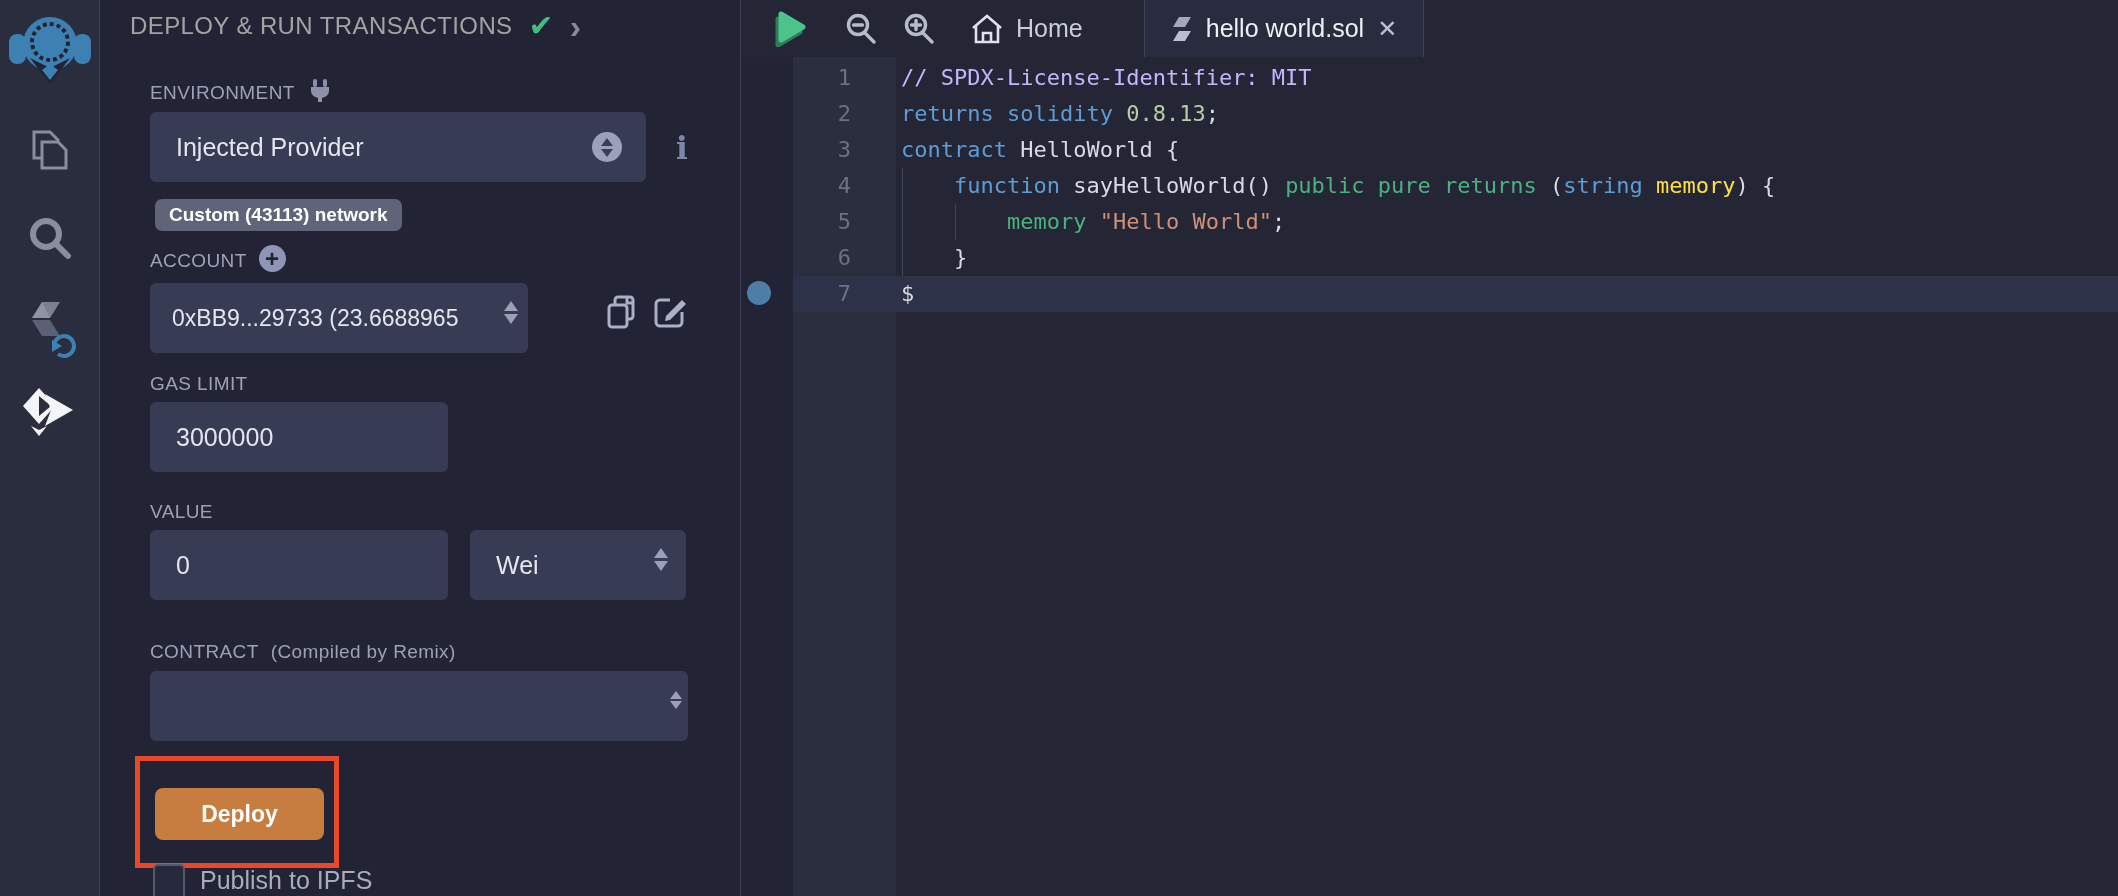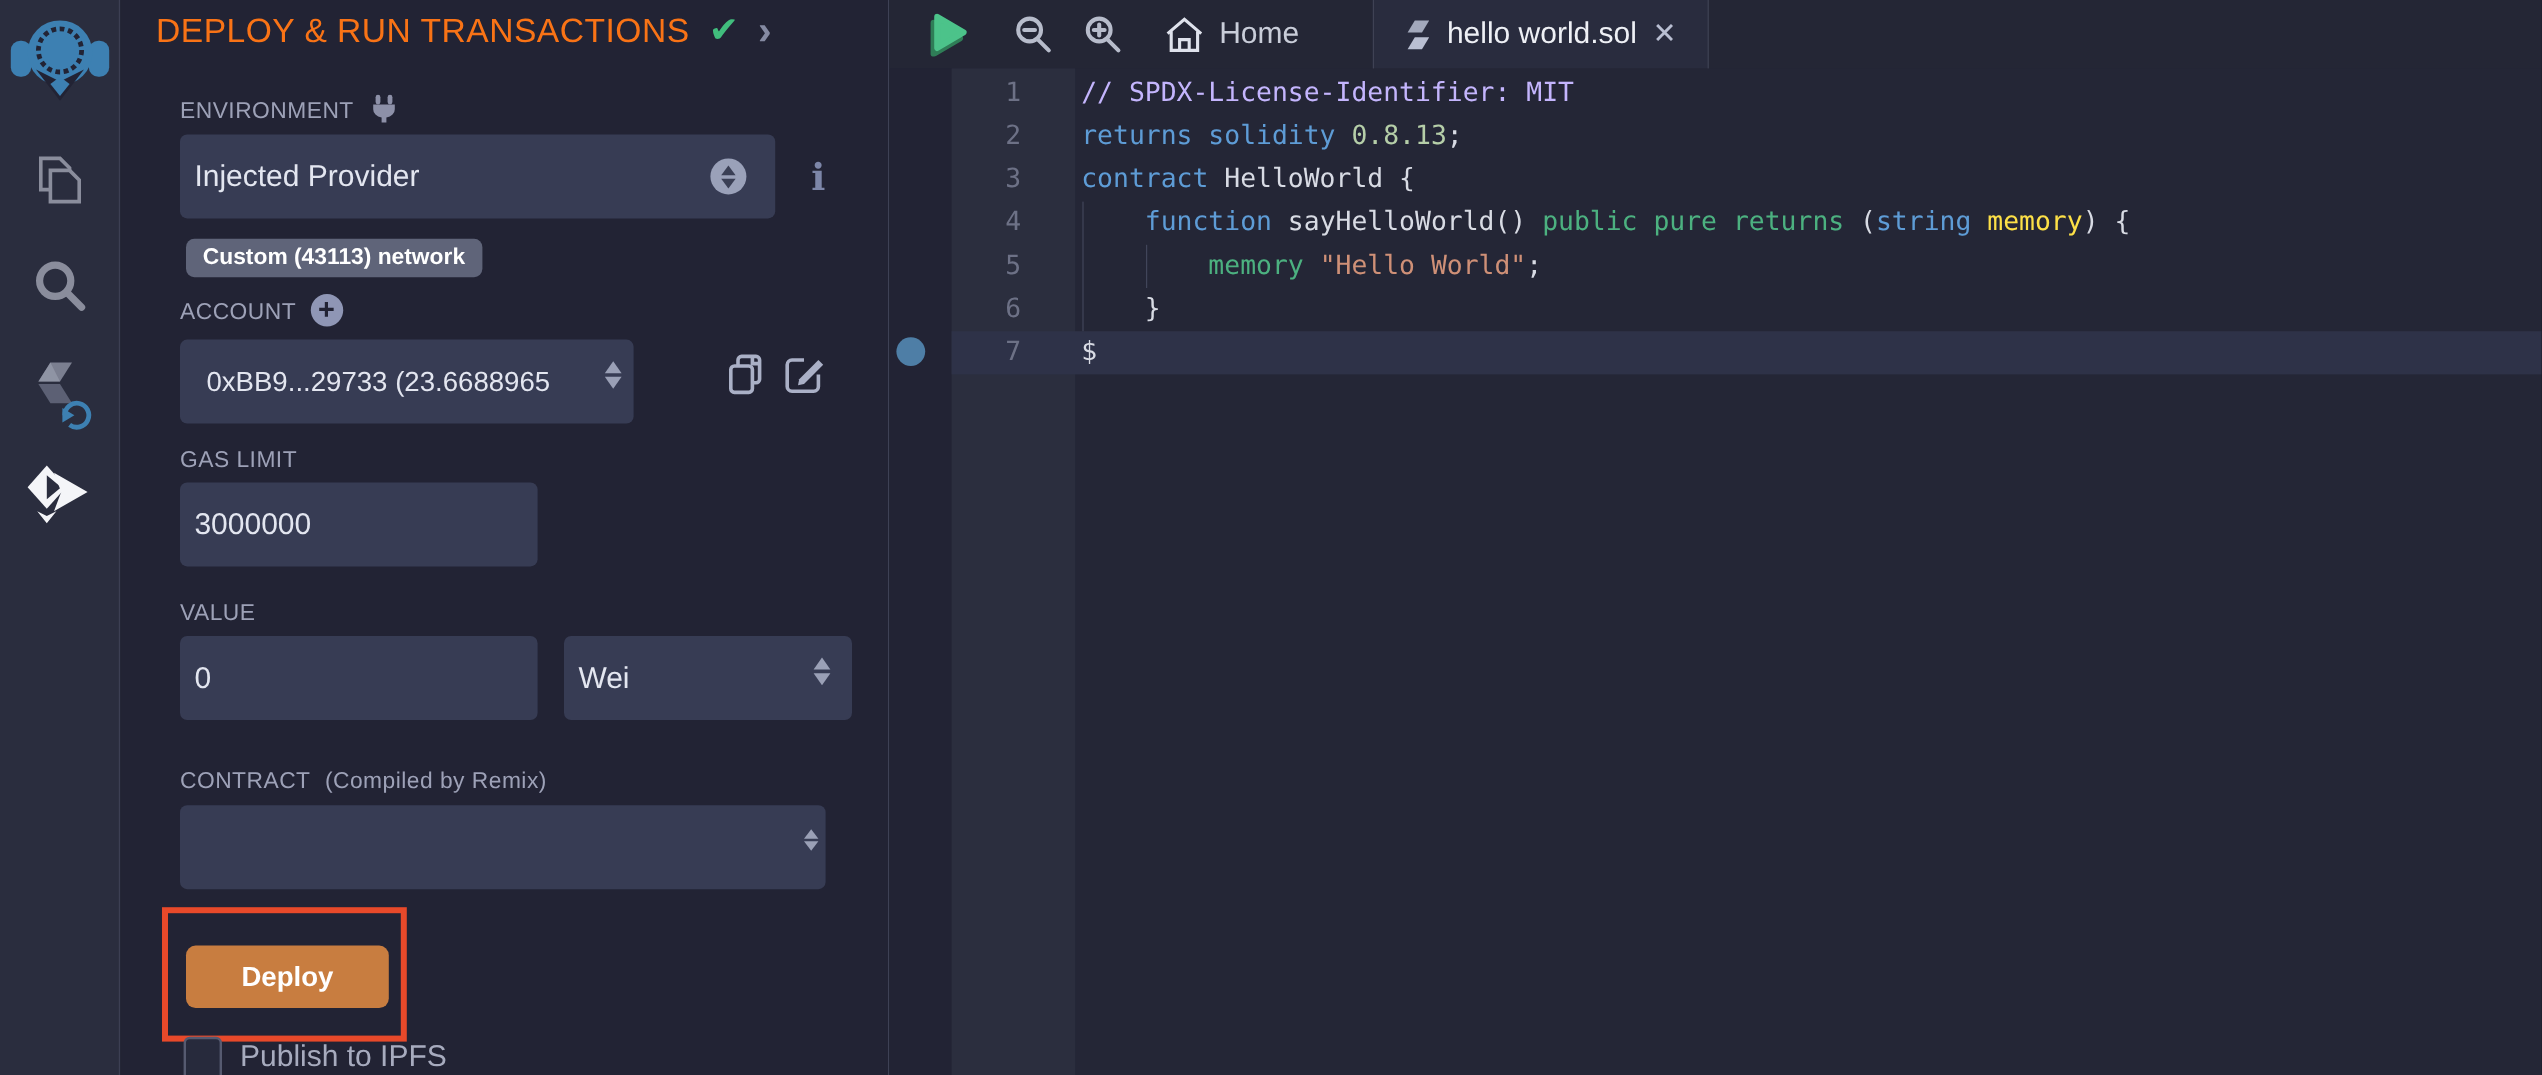--- a/index.html
+++ b/index.html
@@ -8,27 +8,27 @@
     position:relative; width:2118px; height:896px; overflow:hidden;
     background:#242636; font-family:"Liberation Sans","DejaVu Sans",sans-serif;
   }
   
   #rail { position:absolute; left:0; top:0; width:100px; height:896px;
           background:#2a2d3e; border-right:1px solid #3c3f53; }
   .rail-item { position:absolute; left:0; width:100px; display:flex; justify-content:center; }
   
   #panel { position:absolute; left:101px; top:0; width:639px; height:896px; background:#222334; }
   .panel-title { position:absolute; left:29px; top:8px; display:flex; align-items:center; gap:16px; }
-  .panel-title .t { font-size:28px; font-weight:500; color:#f97316; letter-spacing:.4px; }
+  .panel-title .t { font-size:24px; font-weight:500; color:#a3a3a3; letter-spacing:.4px; }
   .panel-title .chk { color:#41bd7d; font-size:30px; font-weight:bold; }
   .panel-title .chev { color:#858aa2; font-size:34px; font-weight:bold; line-height:30px; }
   .lbl { position:absolute; font-size:19px; color:#9da1b7; letter-spacing:.4px; display:flex; align-items:flex-end; gap:12px; }
   .field { position:absolute; background:#373c54; border-radius:6px; color:#e3e6f0;
            font-size:25px; display:flex; align-items:center; overflow:hidden; }
-  .field .val { padding-left:12px; white-space:nowrap; }
+  .field .val { padding-left:26px; white-space:nowrap; }
   .badge { position:absolute; background:#5f6479; color:#fff; font-weight:bold; font-size:19px;
            border-radius:7px; padding:5px 14px; }
   
   .stepper { position:absolute; display:flex; flex-direction:column; gap:4px; align-items:center; }
   .tri-up   { width:0; height:0; border-left:8px solid transparent; border-right:8px solid transparent; border-bottom:10px solid #9aa0b6; }
   .tri-down { width:0; height:0; border-left:8px solid transparent; border-right:8px solid transparent; border-top:10px solid #9aa0b6; }
   .circ-stepper { position:absolute; width:30px; height:30px; border-radius:50%; background:#9aa1b9;
                   display:flex; flex-direction:column; gap:3px; align-items:center; justify-content:center; }
   .circ-stepper .tri-up { border-left-width:6px; border-right-width:6px; border-bottom:8px solid #3a3f55; }
   .circ-stepper .tri-down { border-left-width:6px; border-right-width:6px; border-top:8px solid #3a3f55; }
@@ -175,21 +175,21 @@
     <div class="field" style="left:49px; top:402px; width:298px; height:70px">
       <span class="val">3000000</span>
     </div>
 
     <div class="lbl" style="left:49px; top:501px">
       <span>VALUE</span>
     </div>
     <div class="field" style="left:49px; top:530px; width:298px; height:70px">
       <span class="val">0</span>
     </div>
-    <div class="field" style="left:369px; top:530px; width:240px; height:70px">
+    <div class="field" style="left:369px; top:530px; width:216px; height:70px">
       <span class="val">Wei</span>
       <span class="stepper" style="right:18px; top:18px; position:absolute; gap:3px">
         <span class="tri-up" style="border-left-width:7px;border-right-width:7px"></span>
         <span class="tri-down" style="border-left-width:7px;border-right-width:7px"></span>
       </span>
     </div>
 
     <div class="lbl" style="left:49px; top:641px">
       <span>CONTRACT</span>
       <span>(Compiled by Remix)</span>

